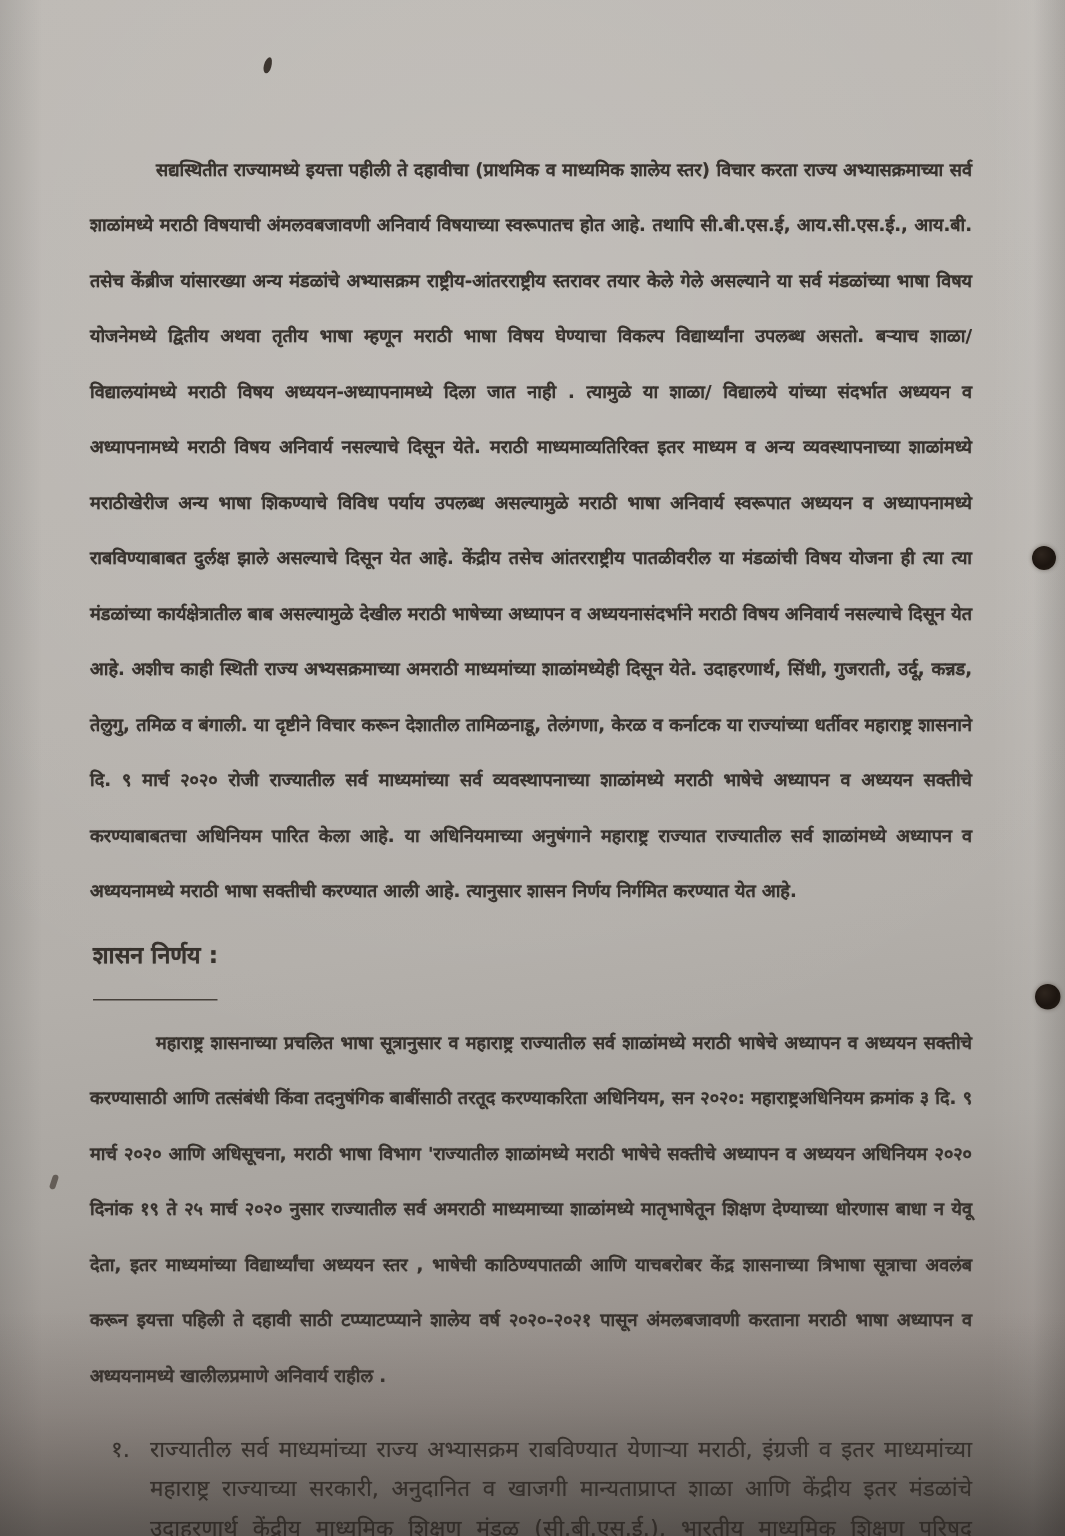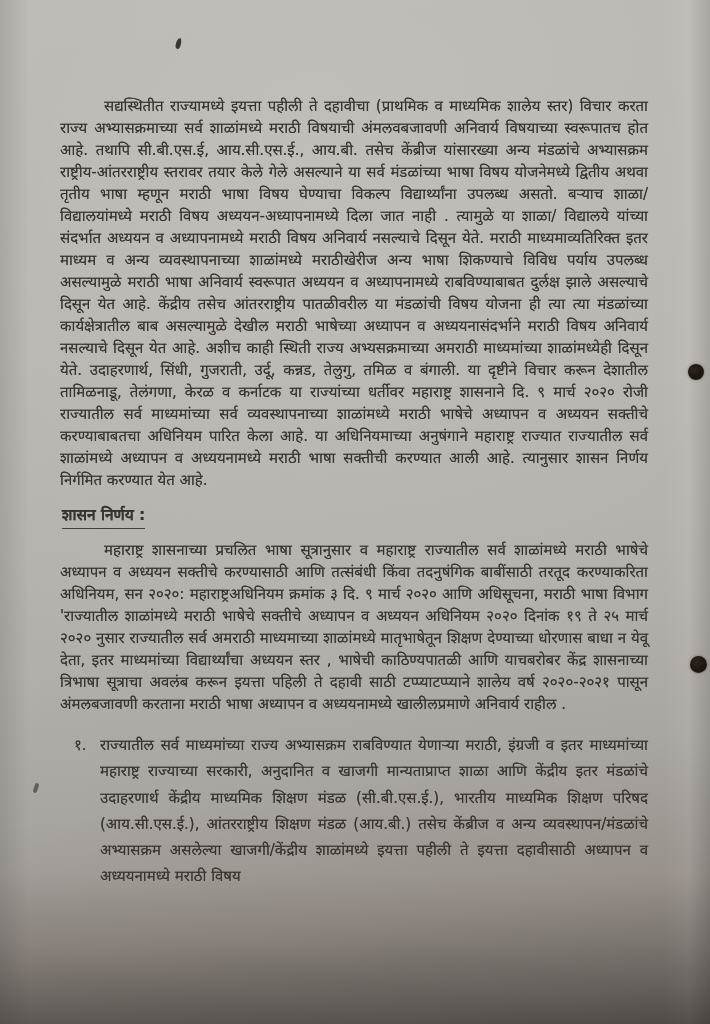--- a/index.html
+++ b/index.html
@@ -23,29 +23,30 @@
     position: absolute;
     left: 60px;
     top: 95px;
     width: 588px;
   }
 
   .para {
     margin: 0;
     text-align: justify;
     text-indent: 44px;
-    font-size: 15px;
-    line-height: 22px;
+    font-size: 12px;
+    line-height: 37px;
     text-shadow: 0 0 0.5px rgba(55,48,42,0.55);
+    font-weight: bold;
   }
 
   .heading {
     display: table;
     margin: 14px 0 10px 2px;
-    padding-bottom: 3px;
+    padding-bottom: 19px;
     font-size: 15.5px;
     font-weight: bold;
     line-height: 20px;
     border-bottom: 1.6px solid #46403a;
     text-shadow: 0 0 0.5px rgba(55,48,42,0.6);
   }
 
   .list-item {
     display: flex;
     margin-top: 17px;

